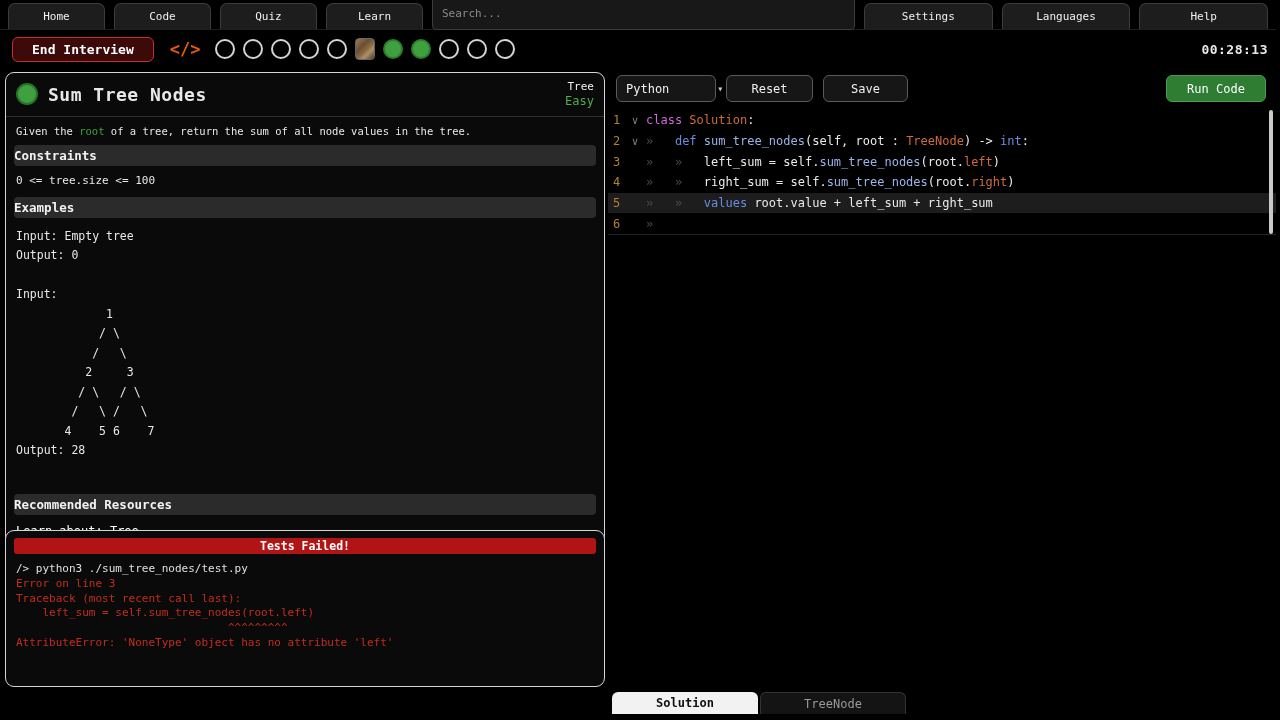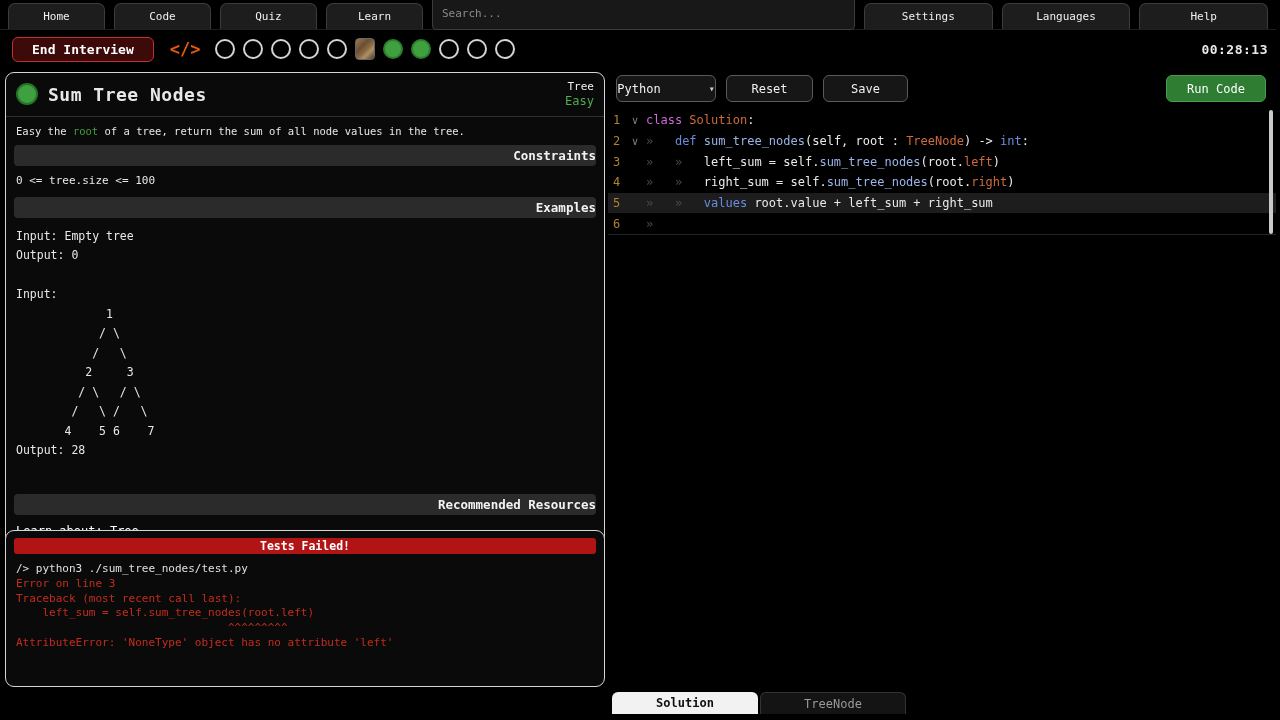--- a/index.html
+++ b/index.html
@@ -28,37 +28,37 @@
   .panel { position:absolute; background:#0a0a0a; border:1px solid #d6d6d6; border-radius:9px; }
   .problem-panel { left:5px; top:72px; width:600px; height:478px; display:flex; flex-direction:column; overflow:hidden; }
   .prob-header { display:flex; align-items:center; padding:7px 10px; border-bottom:1px solid #2e2e2e; }
   .status-dot { width:22px; height:22px; border-radius:50%; background:#3fa03f; border:2px solid #267326; flex:none; }
   .prob-title { font-size:18px; font-weight:bold; margin-left:10px; letter-spacing:.5px; }
   .prob-meta { margin-left:auto; text-align:right; line-height:1.25; }
   .prob-cat { font-size:11px; color:#f0f0f0; }
   .prob-diff { font-size:12px; color:#4caf50; }
   .prob-desc { padding:8px 10px 4px; font-size:10.5px; white-space:pre; }
   .green-text { color:#3fa03f; }
-  .section-bar { margin:4px 8px; background:#2b2b2b; border-radius:4px; text-align:right; font-size:12.5px; font-weight:bold; padding:3px 0; color:#f2f2f2; }
+  .section-bar { margin:4px 8px; background:#2b2b2b; border-radius:4px; text-align:left; font-size:12.5px; font-weight:bold; padding:3px 0; color:#f2f2f2; }
   .constraint-text { padding:4px 10px 6px; font-size:11px; white-space:pre; }
   .examples { padding:5px 10px; font-family:inherit; font-size:11.5px; line-height:19.5px; white-space:pre; }
   .resources-section { margin-top:auto; }
   .resource-link { display:inline-block; margin:5px 10px 11px; font-size:12px; color:#fff; text-decoration:underline; cursor:pointer; }
 
   .tests-panel { left:5px; top:530px; width:600px; height:157px; overflow:hidden; }
   .fail-banner { margin:7px 8px 5px; background:#b01414; border-radius:3px; text-align:center; font-size:11.5px; font-weight:bold; color:#fff; padding:1px 0; }
   .console { padding:3px 10px; font-size:11px; line-height:14.8px; }
   .console pre { font-family:inherit; white-space:pre; }
   .cmd-line { color:#e0e0e0; }
   .error-text { color:#c22d1d; }
 
   
   .editor-toolbar { position:absolute; left:616px; top:75px; width:650px; height:28px; display:flex; gap:10px; }
   .tb-btn { height:27px; background:#161616; border:1px solid #5a5a5a; border-radius:6px; color:#f0f0f0; font-family:"DejaVu Sans Mono", monospace; font-size:12px; display:flex; align-items:center; justify-content:center; cursor:pointer; }
-  .lang-select { width:100px; justify-content:center; padding:0 9px;gap:48px; }
+  .lang-select { width:100px; justify-content:space-between; padding:0 9px;gap:48px; }
   .lang-caret { font-size:10px; color:#cfcfcf; }
   .btn-reset { width:87px; }
   .btn-save { width:85px; }
   .run-btn { margin-left:auto; width:100px; background:#2e7d32; border-color:#4c9b50; color:#fff; }
 
   .code-area { position:absolute; left:608px; top:110px; width:668px; height:578px; }
   .code-lines-wrap { border-bottom:1px solid #242424; }
   .code-line { display:flex; align-items:center; height:20.7px; white-space:pre; font-size:12px; }
   .code-line.active { background:#1d1d1d; }
   .ln { width:16px; padding-left:5px; color:#b08232; flex:none; }
@@ -111,21 +111,21 @@
 
 <div class="panel problem-panel">
   <div class="prob-header">
     <div class="status-dot"></div>
     <div class="prob-title">Sum Tree Nodes</div>
     <div class="prob-meta">
       <div class="prob-cat">Tree</div>
       <div class="prob-diff">Easy</div>
     </div>
   </div>
-  <div class="prob-desc"><span>Easy the </span><span class="green-text">root</span><span> of a tree, return the sum of all node values in the tree.</span></div>
+  <div class="prob-desc"><span>Given the </span><span class="green-text">root</span><span> of a tree, return the sum of all node values in the tree.</span></div>
   <div class="section-bar">Constraints</div>
   <div class="constraint-text">0 &lt;= tree.size &lt;= 100</div>
   <div class="section-bar">Examples</div>
   <pre class="examples">Input: Empty tree
 Output: 0
 
 Input:
              1
             / \
            /   \

